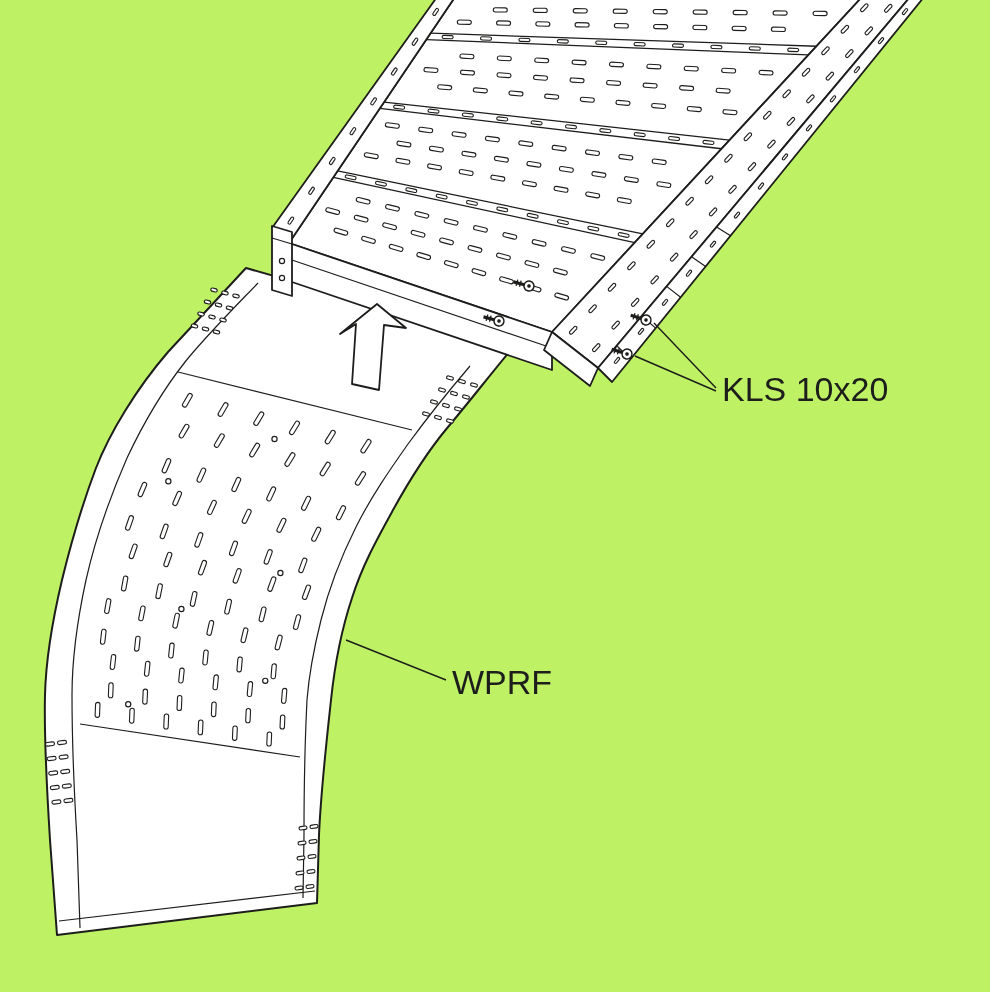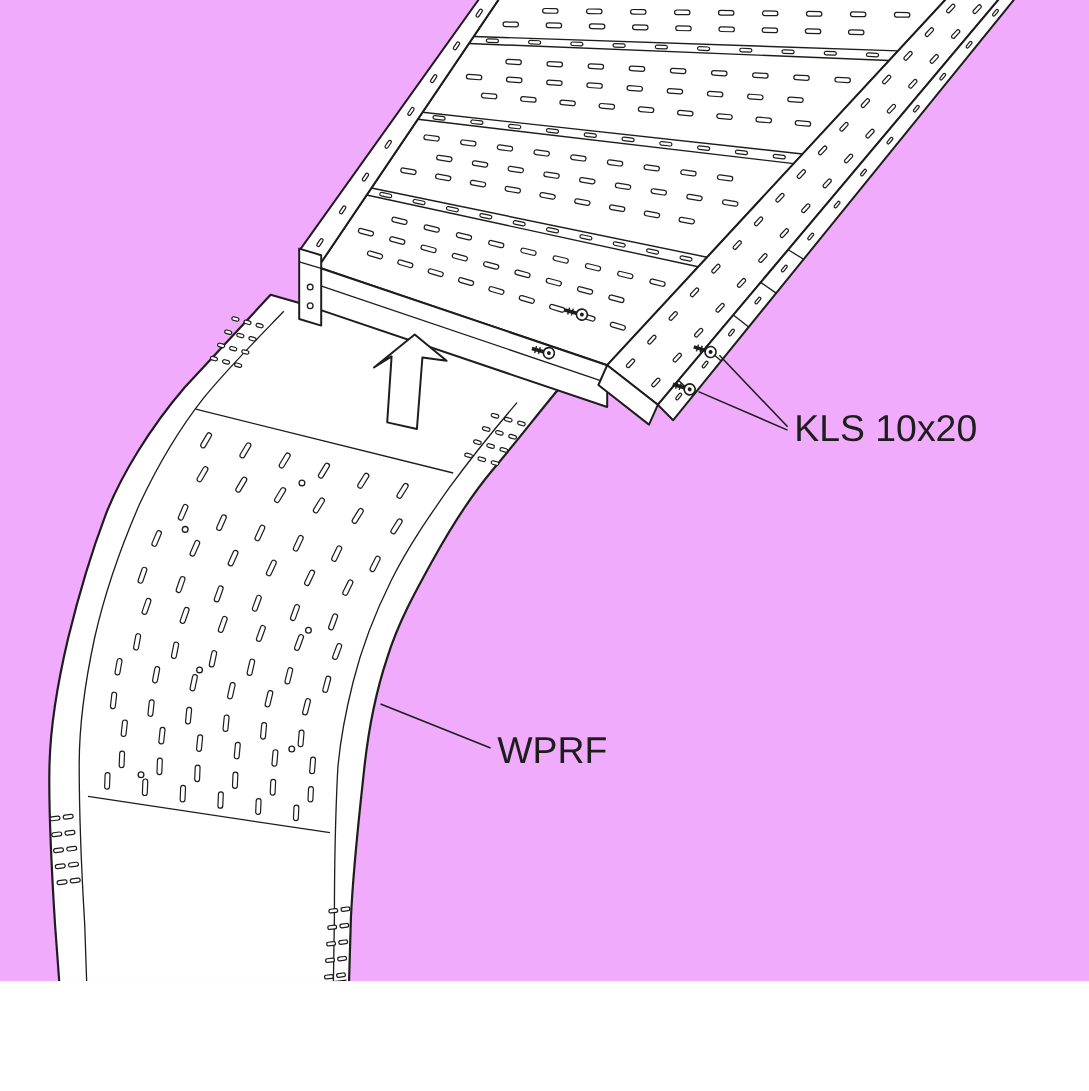--- a/index.html
+++ b/index.html
@@ -1,16 +1,16 @@
 <!DOCTYPE html>
 <html style="--line: #1d1d1b;"><head>
 <meta charset="utf-8">
 <style>
   html,body{margin:0;padding:0;background:#fff;}
-  .canvas{width:990px;height:892px;background:#f0abfc;overflow:hidden;position:relative;}
+  .canvas{width:990px;height:992px;background:#bef264;overflow:hidden;position:relative;}
   svg{display:block;}
   .outline{fill:#fff;stroke:var(--line,#1d1d1b);stroke-width:2;stroke-linejoin:round;}
   .fillw{fill:#fff;stroke:var(--line,#1d1d1b);stroke-width:1.8;stroke-linejoin:round;}
   .thin{fill:none;stroke:var(--line,#1d1d1b);stroke-width:1.2;}
   .leader{fill:none;stroke:var(--line,#1d1d1b);stroke-width:1.4;}
   .slot{fill:#fff;stroke:var(--line,#1d1d1b);stroke-width:1.1;}
   .riblin{fill:none;stroke:var(--line,#1d1d1b);stroke-width:1.3;}
   .lbl{font-family:"Liberation Sans", sans-serif;font-size:34px;fill:var(--line,#1d1d1b);}
   .screw .shaft{stroke:var(--line,#1d1d1b);stroke-width:3.2;}
   .screw .tick{stroke:var(--line,#1d1d1b);stroke-width:1.3;}

